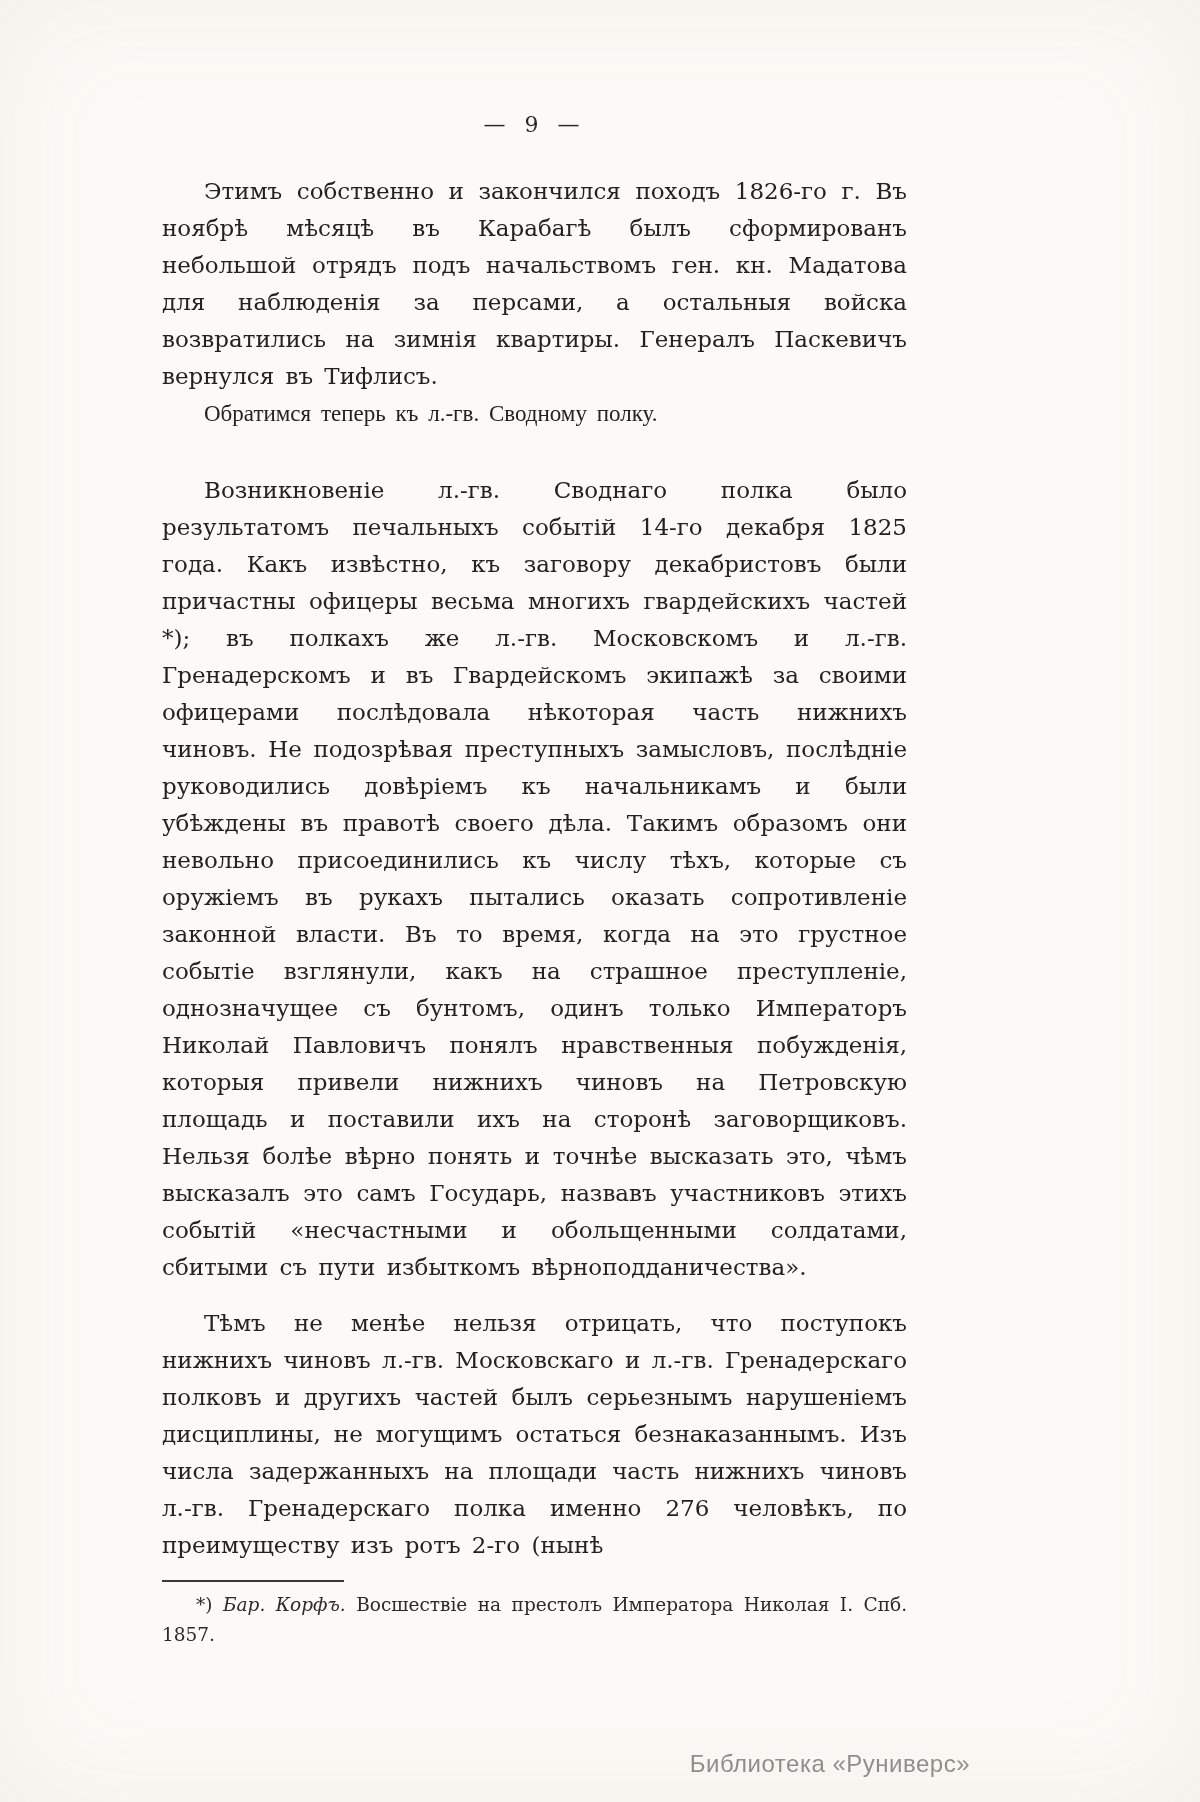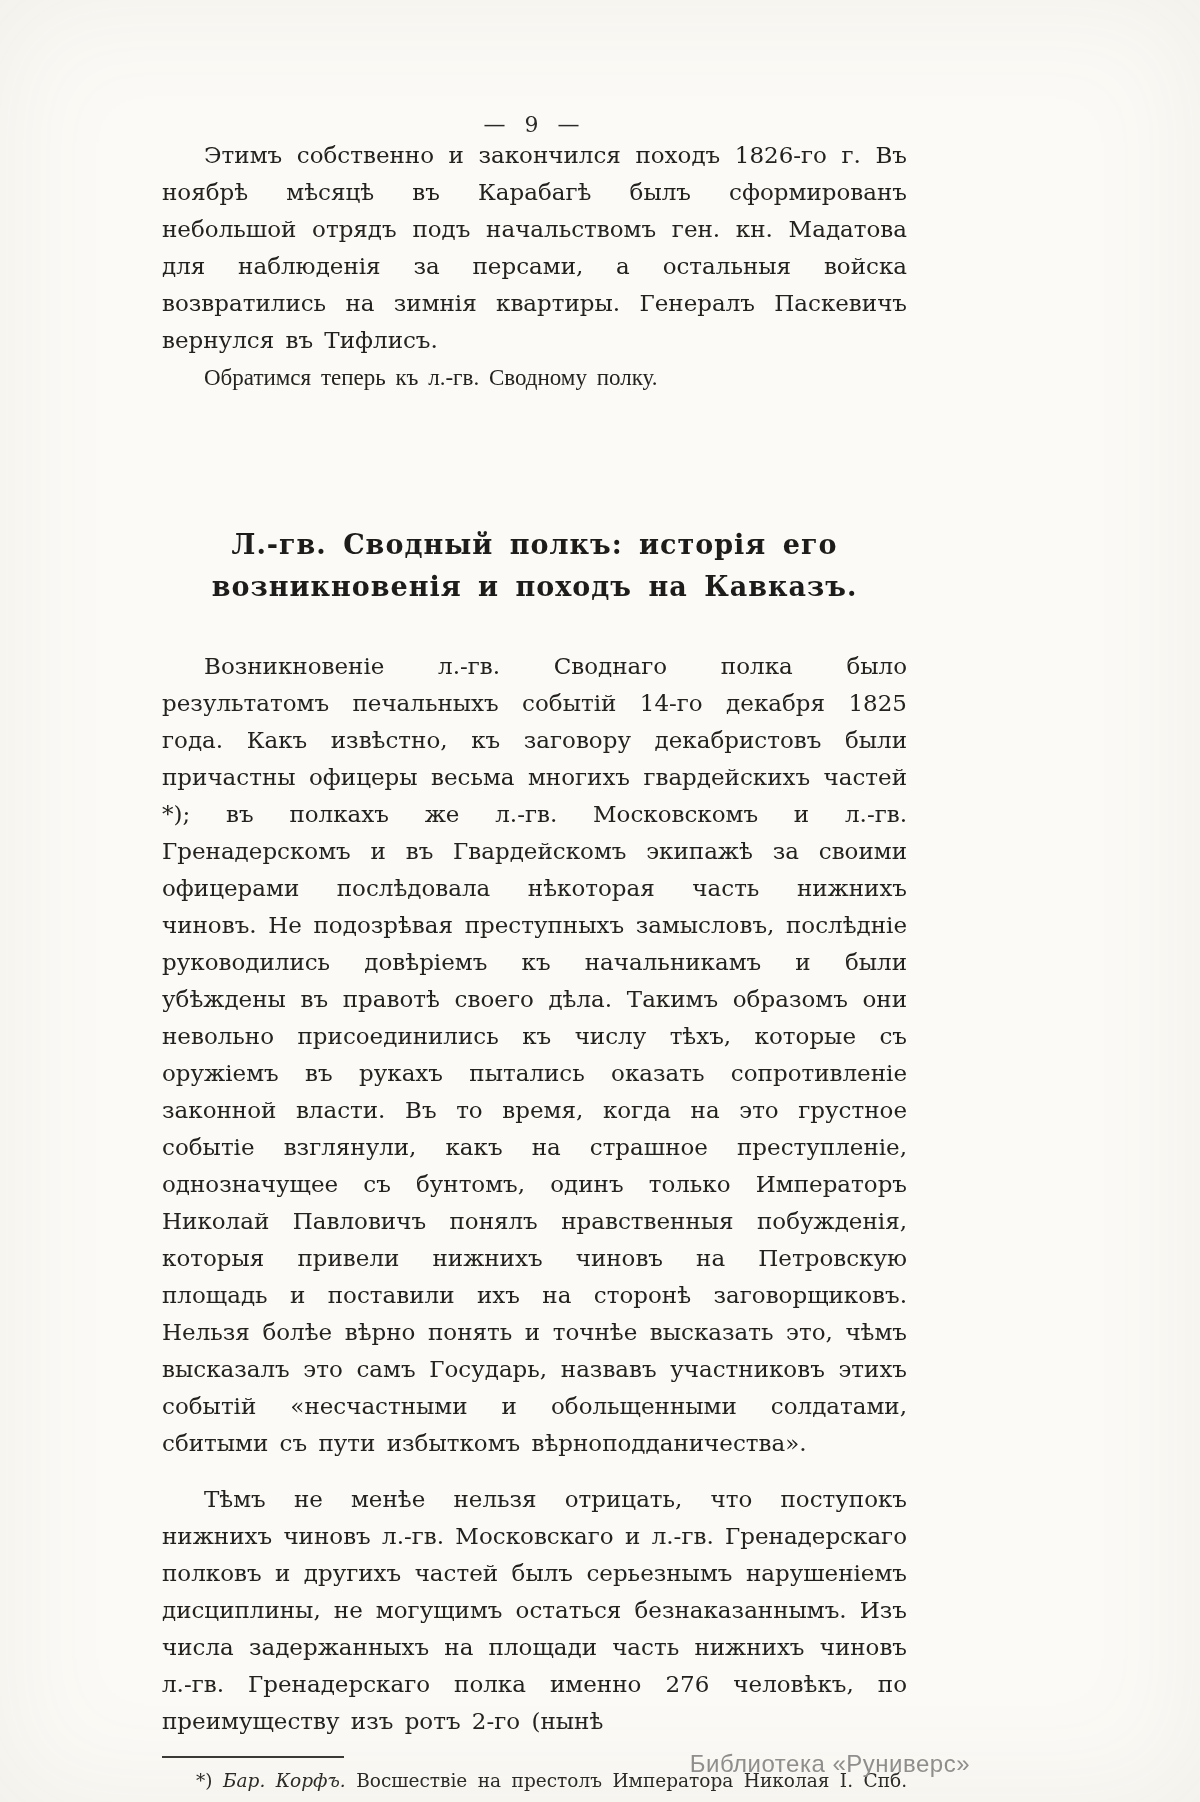--- a/index.html
+++ b/index.html
@@ -31,21 +31,21 @@
     color: #2a2927;
   }
   p.para {
     font-size: 23px;
     line-height: 37px;
     text-align: justify;
     text-indent: 42px;
     word-spacing: 4px;
     color: #23221f;
   }
-  .intro-1 { }
+  .intro-1 { margin-top: 36px; }
   .intro-2 { margin-top: 0px; font-family: Liberation Serif, serif; }
   .heading {
     margin-top: 128px;
     font-size: 27px;
     line-height: 42px;
     font-weight: bold;
     text-align: center;
     letter-spacing: 1px;
     word-spacing: 6px;
     color: #1d1c1a;
@@ -82,21 +82,20 @@
 
 <div class="page">
   <div class="content">
 
     <div class="page-number">—  9  —</div>
 
     <p class="para intro-1">Этимъ собственно и закончился походъ 1826-го г. Въ ноябрѣ мѣсяцѣ въ Карабагѣ былъ сформированъ небольшой отрядъ подъ начальствомъ ген. кн. Мадатова для наблюденія за персами, а остальныя войска возвратились на зимнія квартиры. Генералъ Паскевичъ вернулся въ Тифлисъ.</p>
 
     <p class="para intro-2">Обратимся теперь къ л.-гв. Сводному полку.</p>
 
-    <h1 class="heading">Л.-гв. Сводный полкъ: исторія его возникновенія и походъ на Кавказъ.</h1>
 
     <p class="para body-1">Возникновеніе л.-гв. Своднаго полка было результатомъ печальныхъ событій 14-го декабря 1825 года. Какъ извѣстно, къ заговору декабристовъ были причастны офицеры весьма многихъ гвардейскихъ частей *); въ полкахъ же л.-гв. Московскомъ и л.-гв. Гренадерскомъ и въ Гвардейскомъ экипажѣ за своими офицерами послѣдовала нѣкоторая часть нижнихъ чиновъ. Не подозрѣвая преступныхъ замысловъ, послѣдніе руководились довѣріемъ къ начальникамъ и были убѣждены въ правотѣ своего дѣла. Такимъ образомъ они невольно присоединились къ числу тѣхъ, которые съ оружіемъ въ рукахъ пытались оказать сопротивленіе законной власти. Въ то время, когда на это грустное событіе взглянули, какъ на страшное преступленіе, однозначущее съ бунтомъ, одинъ только Императоръ Николай Павловичъ понялъ нравственныя побужденія, которыя привели нижнихъ чиновъ на Петровскую площадь и поставили ихъ на сторонѣ заговорщиковъ. Нельзя болѣе вѣрно понять и точнѣе высказать это, чѣмъ высказалъ это самъ Государь, назвавъ участниковъ этихъ событій «несчастными и обольщенными солдатами, сбитыми съ пути избыткомъ вѣрноподданичества».</p>
 
     <p class="para body-2">Тѣмъ не менѣе нельзя отрицать, что поступокъ нижнихъ чиновъ л.-гв. Московскаго и л.-гв. Гренадерскаго полковъ и другихъ частей былъ серьезнымъ нарушеніемъ дисциплины, не могущимъ остаться безнаказаннымъ. Изъ числа задержанныхъ на площади часть нижнихъ чиновъ л.-гв. Гренадерскаго полка именно 276 человѣкъ, по преимуществу изъ ротъ 2-го (нынѣ</p>
 
     <div class="footnote-rule"></div>
 
     <p class="footnote"><span>*)</span> <span class="fn-author">Бар. Корфъ.</span> <span>Восшествіе на престолъ Императора Николая I. Спб. 1857.</span></p>
 
   </div>

